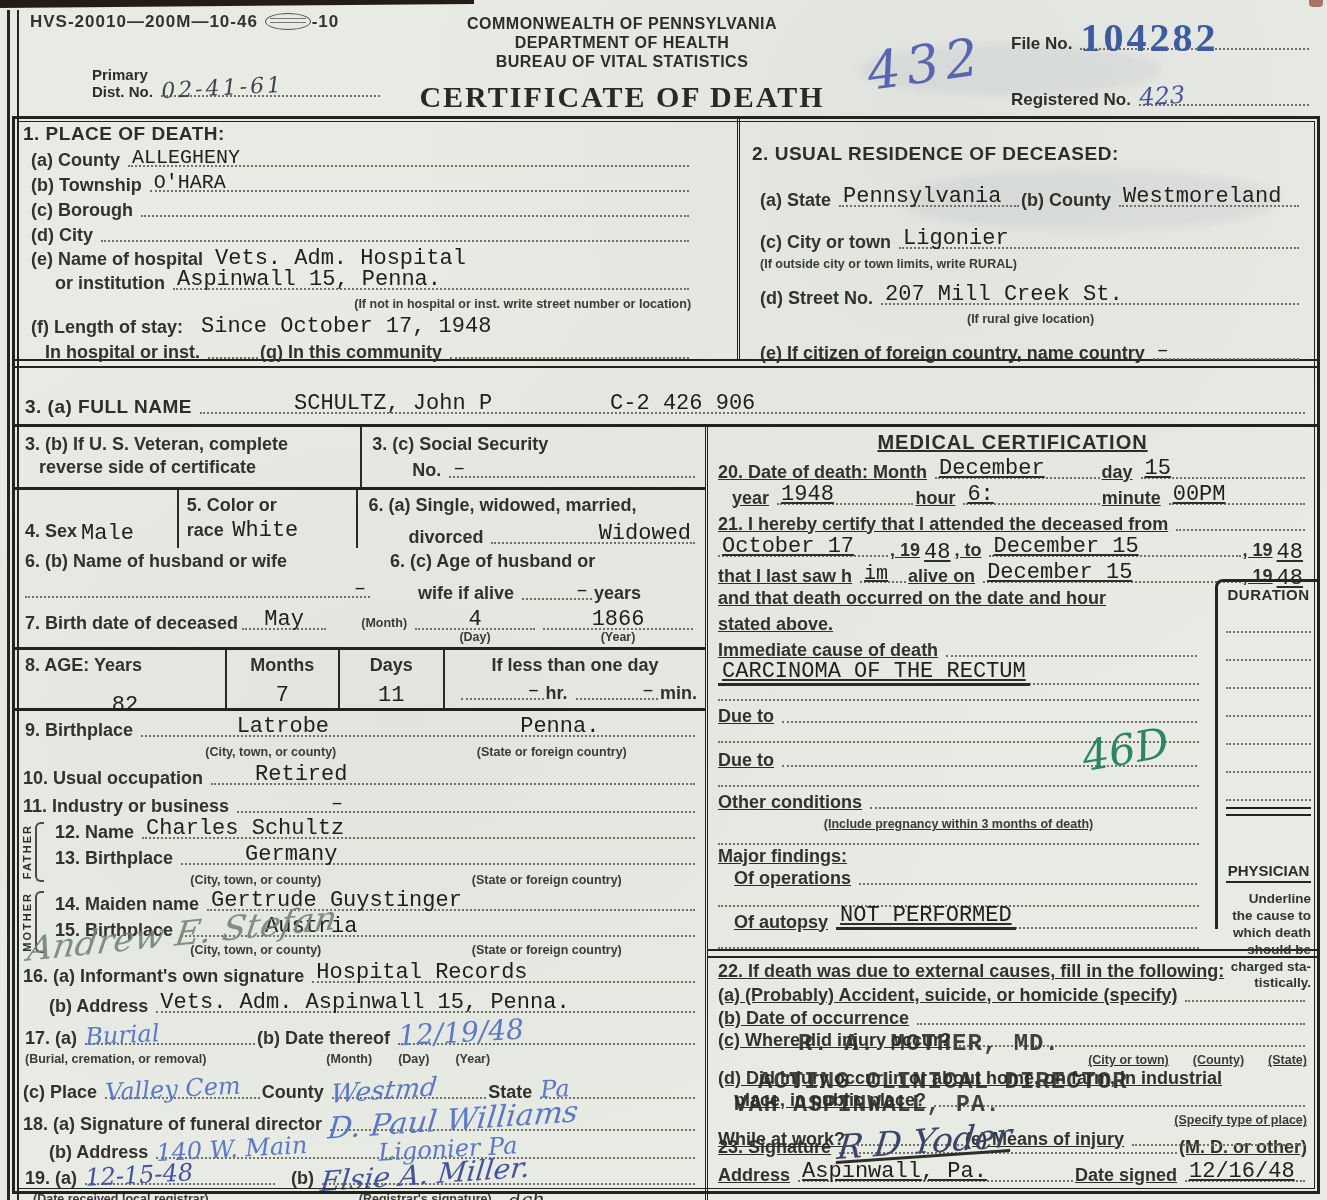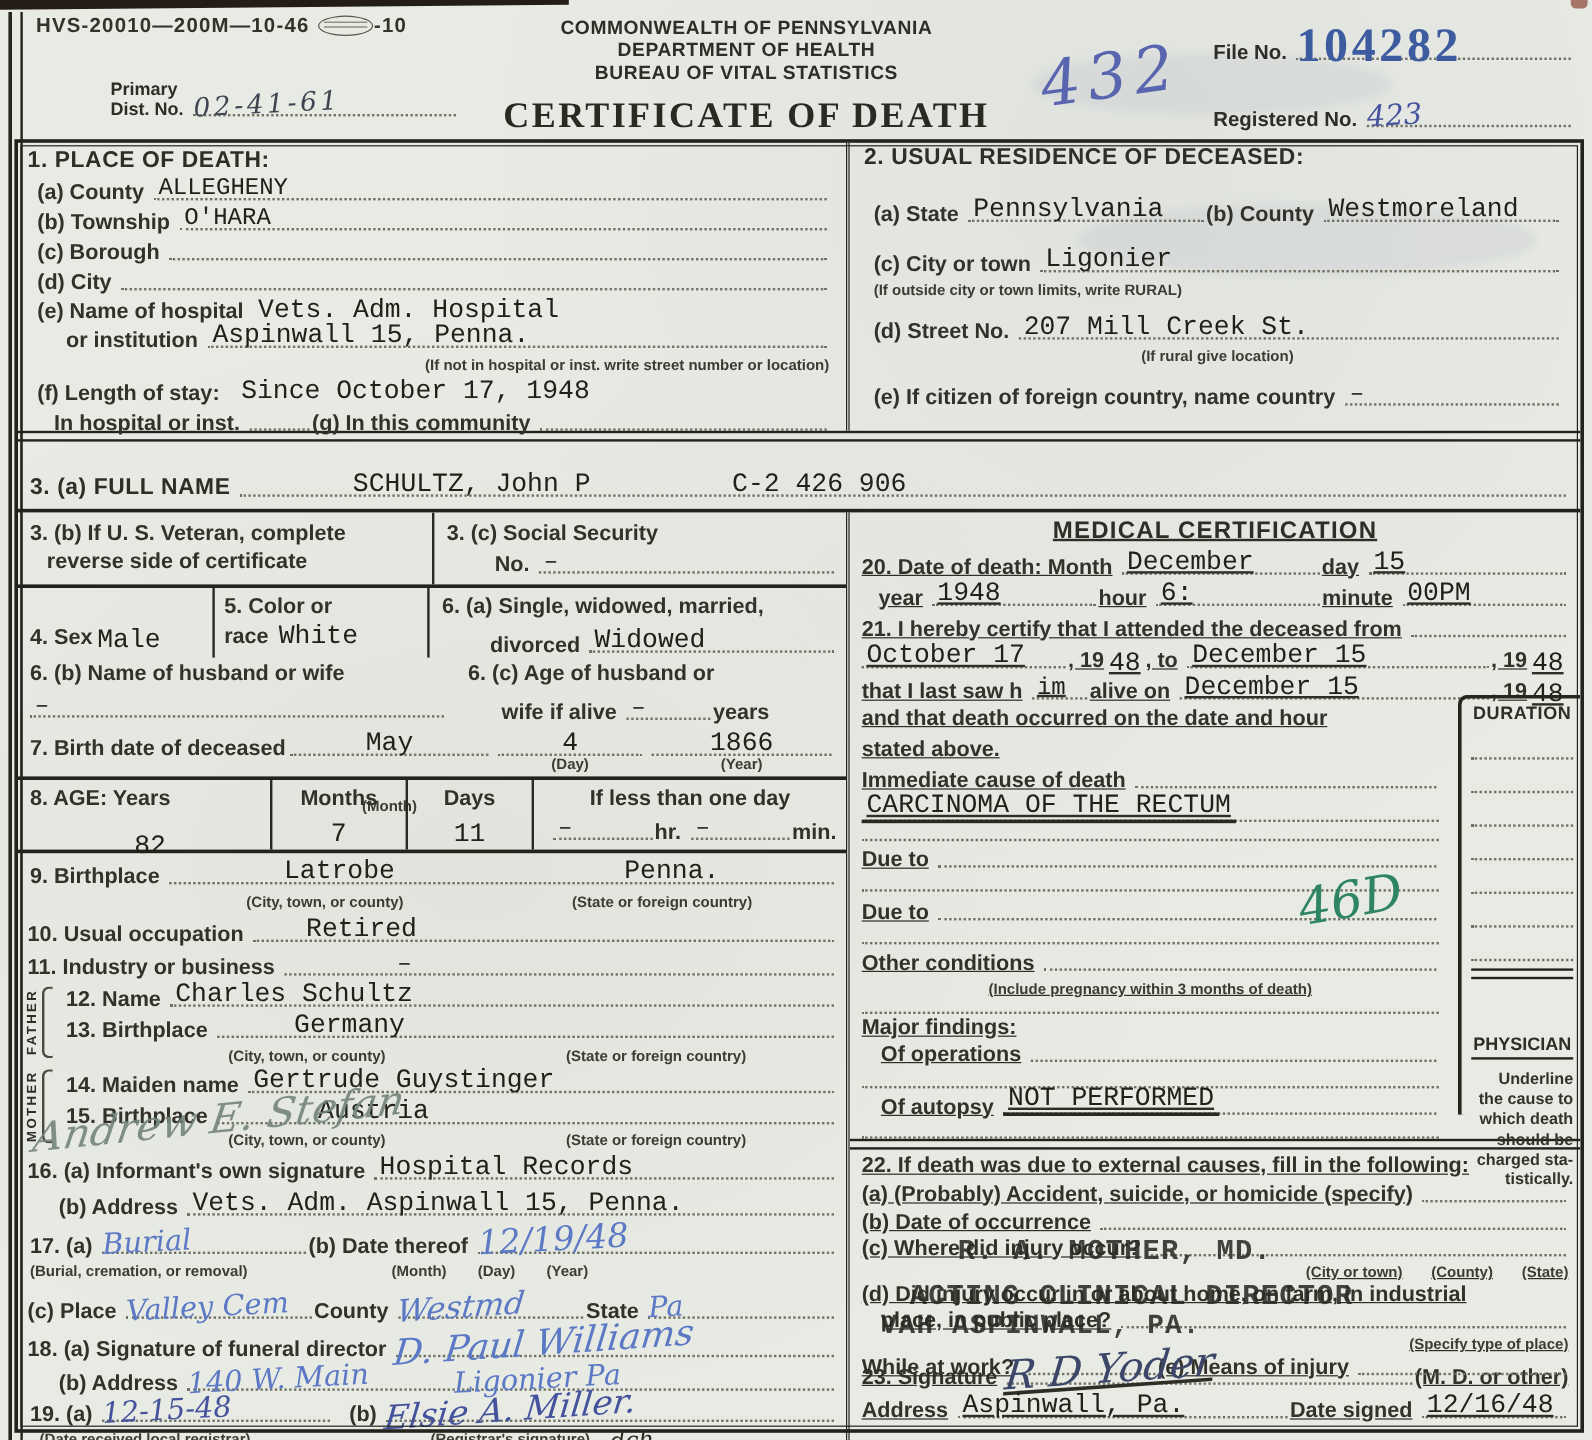--- a/index.html
+++ b/index.html
@@ -28,33 +28,33 @@
   .hdr-right{position:absolute;right:6px;top:10px;width:300px;}
   .fline{display:flex;align-items:flex-end;margin-bottom:26px;}
   .flbl{font-size:17px;font-weight:700;white-space:nowrap;}
   .stamp-blue{font-family:"Liberation Serif",serif;font-weight:700;font-size:40px;line-height:.8;
               color:#3d5c9f;letter-spacing:3px;transform:translateY(6px);}
   
   .form{position:absolute;top:116px;left:12px;right:7px;bottom:6px;border:3px solid #23231d;background:transparent;}
   .form:after{content:"";position:absolute;inset:2px;border:1px solid #23231d;pointer-events:none;}
   .bandA{display:flex;height:240px;}
   .sec1{width:53%;padding:4px 6px 0 8px;box-sizing:border-box;}
-  .sec2{flex:1;border-left:3px double #23231d;padding:2px 8px 0 12px;box-sizing:border-box;}
+  .sec2{flex:1;border-left:3px double #23231d;padding:24px 8px 0 12px;box-sizing:border-box;margin-left:32px;}
   .dbl{height:5px;border-top:2px solid #23231d;border-bottom:2px solid #23231d;}
   .nameRow{height:50px;display:flex;align-items:flex-end;padding:0 10px 6px 10px;border-bottom:3px solid #23231d;}
   .bandC{display:flex;height:773px;}
   .colL{width:53%;box-sizing:border-box;overflow:hidden;position:relative;}
   .colR{flex:1;border-left:3px double #23231d;box-sizing:border-box;position:relative;overflow:hidden;text-decoration:underline;}
   
   .row{display:flex;align-items:flex-end;padding:0 8px;box-sizing:border-box;}
   .lbl{font-size:18px;font-weight:700;color:#32322a;white-space:nowrap;line-height:1.25;}
   .hlbl{font-size:19px;font-weight:700;letter-spacing:.5px;}
   .note{font-size:12.5px;font-weight:700;color:#3c3c33;white-space:nowrap;}
   .fill{flex:1;border-bottom:2px dotted #727264;display:flex;align-items:flex-end;margin:0 2px 4px 8px;min-height:14px;}
-  .fill.c{justify-content:flex-start;}
+  .fill.c{justify-content:flex-end;}
   .typed{font-family:"Liberation Mono","DejaVu Sans Mono",monospace;font-size:20px;color:#21211a;
          line-height:1;padding:0 4px;transform:translateY(3px);white-space:nowrap;}
   .typed.big{font-size:22px;}
   .typed.ul{border-bottom:3px solid #2a2a23;}
   .hw{font-family:"DejaVu Serif",serif;font-style:italic;color:#5b79c4;font-size:24px;line-height:1;
       transform:rotate(-3deg) translateY(4px);white-space:nowrap;}
   .hw.dark{color:#44539c;}
   .hw.ink{color:#3f4450;font-size:22px;letter-spacing:3px;}
   .hw.script{font-size:32px;transform:skewX(-10deg) rotate(-4deg) translateY(6px);}
   .hw.green{color:#2e8563;}
@@ -287,21 +287,21 @@
               <span class="fill c" style="max-width:70px">
                   <span class="typed">–</span>
                 </span>
               <span class="lbl">years</span>
             </div>
           </div>
         </div>
 
         <div style="height:46px;border-bottom:3px solid #23231d;display:flex;align-items:flex-start;padding:2px 8px 0 10px;box-sizing:border-box;">
           <span class="lbl" style="margin-top:6px">7. Birth date of deceased</span>
-          <span style="flex:1.1;display:flex;flex-direction:column;align-items:center;margin:0 4px;gap:35px;">
+          <span style="flex:1.1;display:flex;flex-direction:row;align-items:flex-end;margin:0 4px;gap:35px;">
             <span class="fill" style="width:100%;margin:0">
                 <span class="typed big" style="margin:0 auto">May</span>
               </span>
             <span class="note">(Month)</span>
             </span>
           <span style="flex:.8;display:flex;flex-direction:column;align-items:center;margin:0 4px;">
             <span class="fill" style="width:100%;margin:0">
                 <span class="typed big" style="margin:0 auto">4</span>
               </span>
             <span class="note">(Day)</span>

